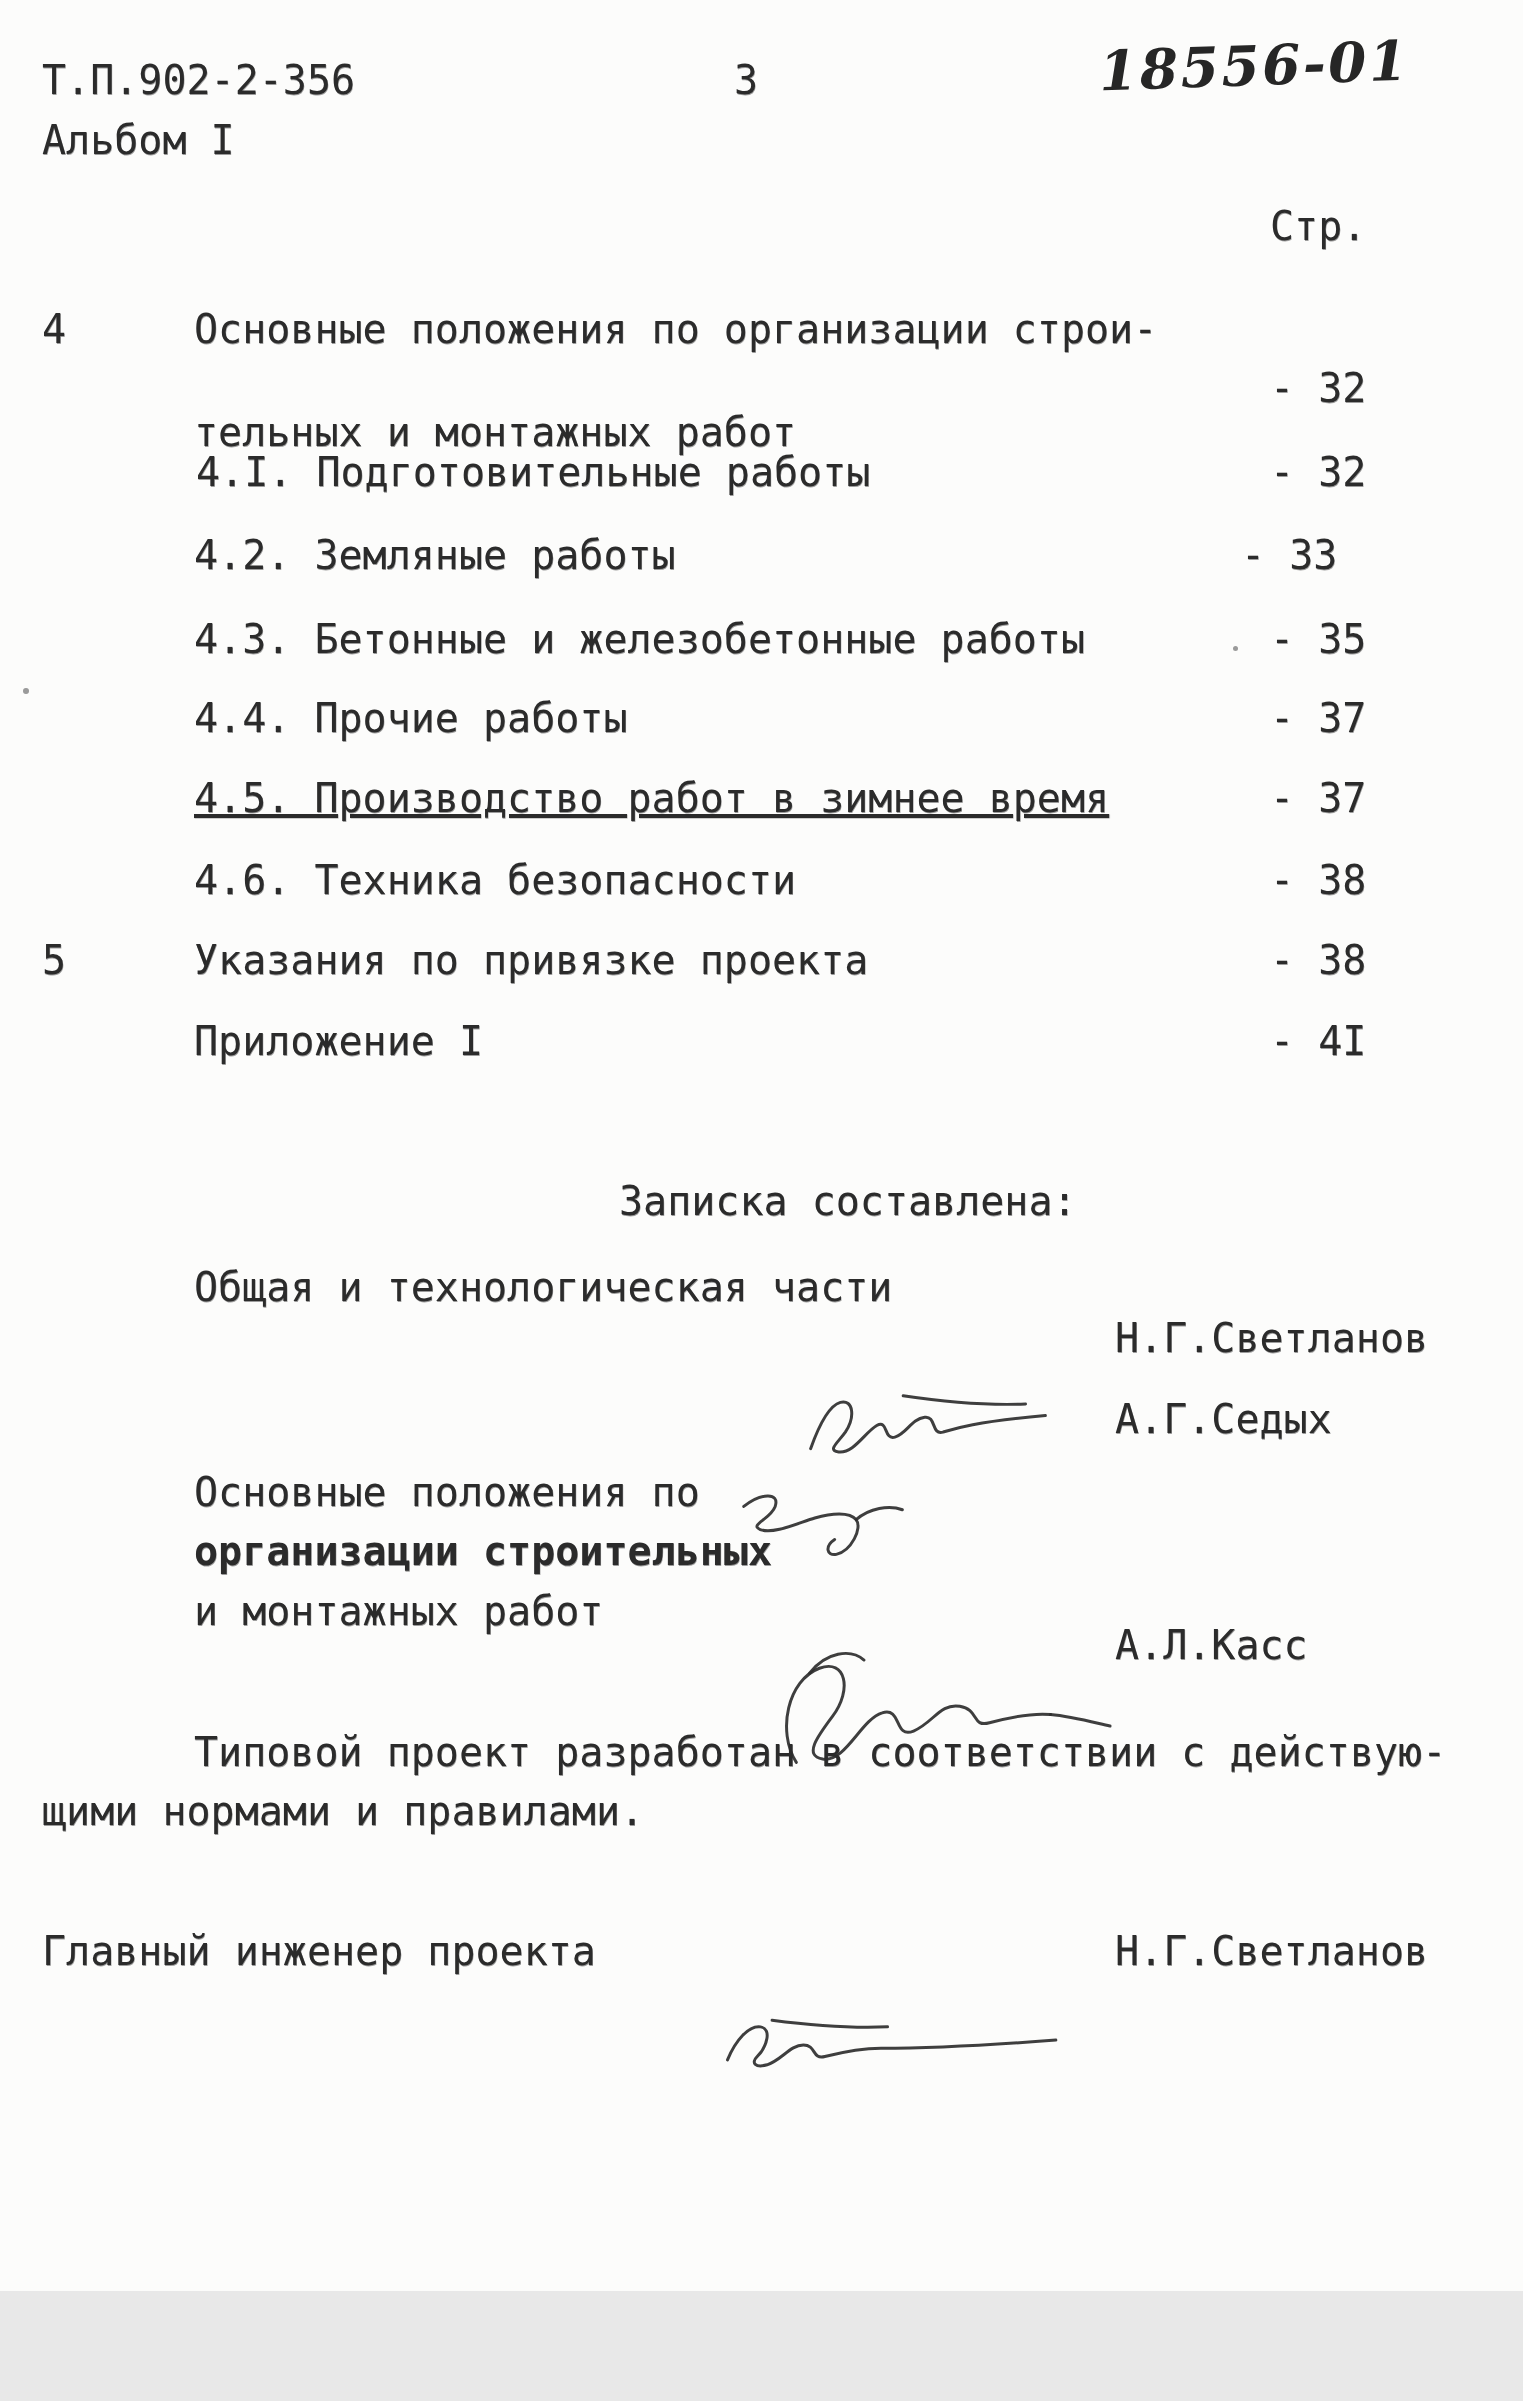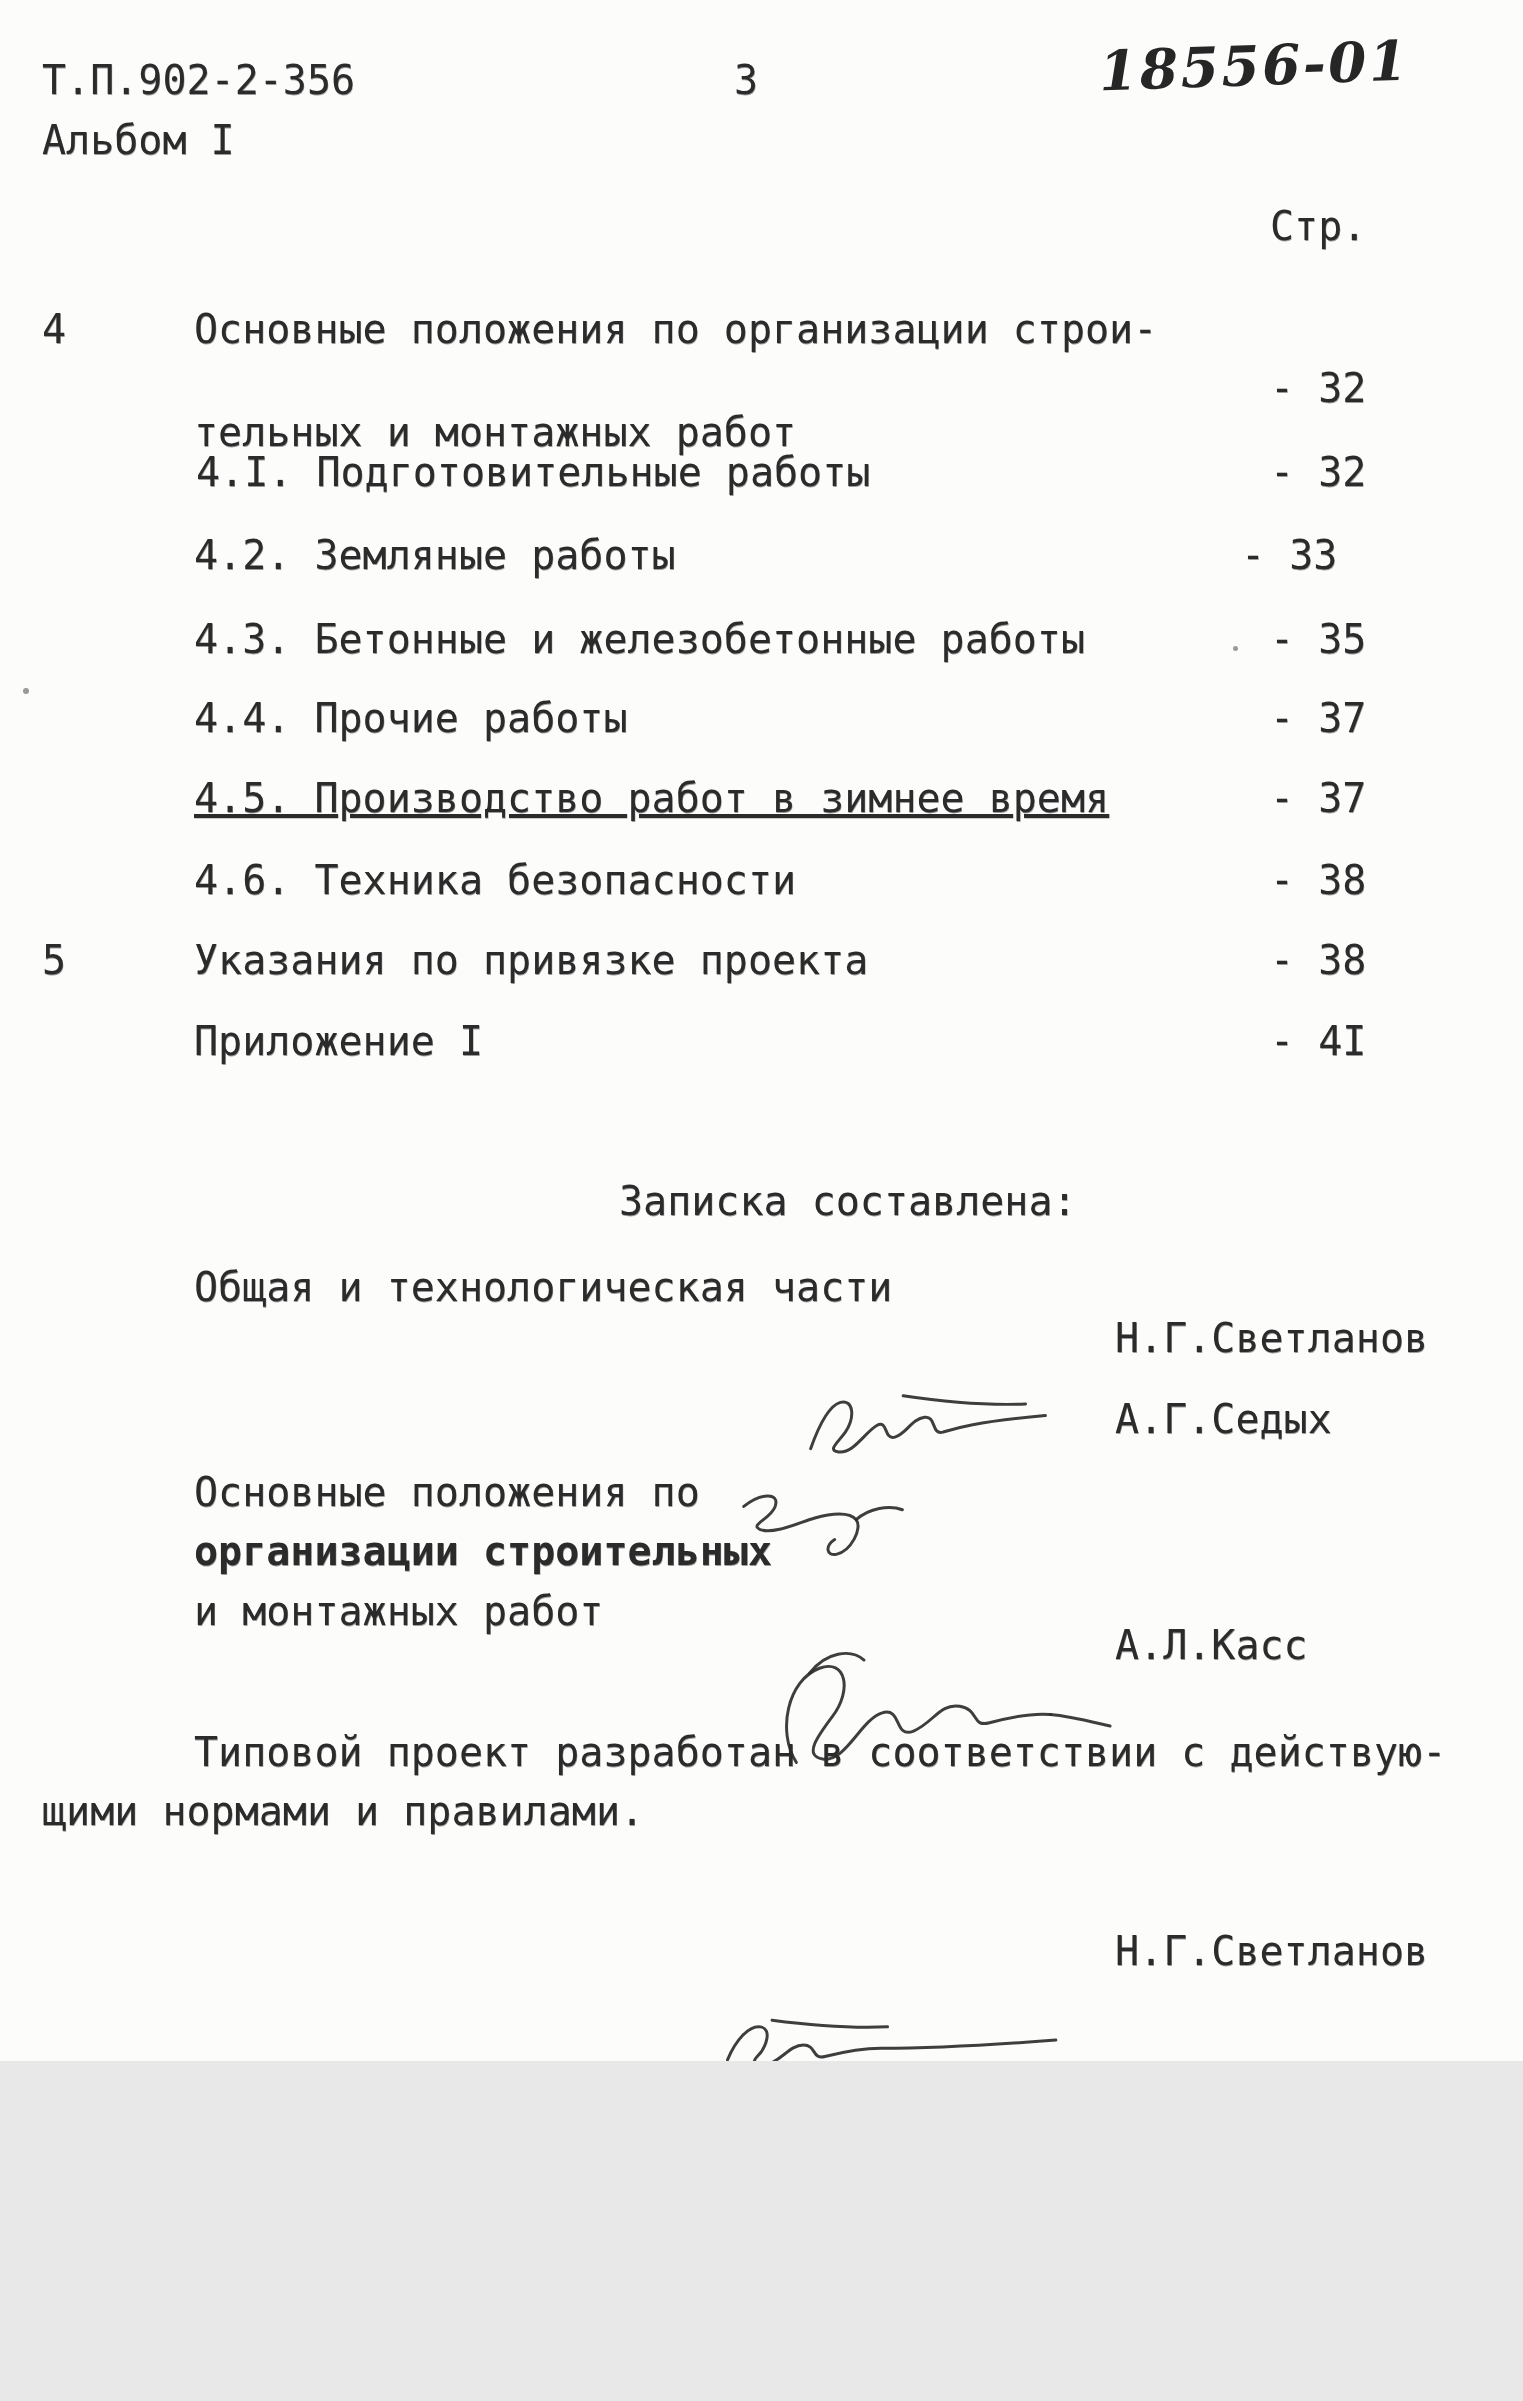--- a/index.html
+++ b/index.html
@@ -1,19 +1,19 @@
 <!DOCTYPE html>
 <html style="font-size:13.2px"><head>
 <meta charset="utf-8">
 <style>
   html,body{margin:0;padding:0;background:#e8e8e8;}
   .page{
     position:relative;
     width:1524px;
-    height:2061px;
+    height:2291px;
     margin:0 auto;
     background:#fcfcfb;
     font-family:"DejaVu Sans Mono", monospace;
     font-size:40px;
     line-height:59px;
     color:#2b2b2b;
     overflow:hidden;
   }
   .abs{position:absolute; white-space:pre;}
   .typed{text-shadow:0.5px 0.5px 0.6px rgba(40,40,40,0.45);}
@@ -98,20 +98,21 @@
       <path d="M44,148 C20,110 34,48 72,34 C104,22 112,60 88,92 C70,116 52,140 76,144 C104,148 122,96 148,88 C172,80 162,120 186,110 C210,100 218,76 242,80 C266,84 256,106 278,100 C300,94 330,88 352,90"></path>
       <path d="M352,90 C376,92 398,98 424,104"></path>
       <path d="M60,40 C80,14 110,10 126,24"></path>
     </svg>
   </div>
   <div class="abs typed" style="left:1115px;top:1616px;">А.Л.Касс</div>
 
   <div class="abs typed" style="left:194px;top:1723px;">Типовой проект разработан в соответствии с действую-</div>
   <div class="abs typed" style="left:42px;top:1782px;">щими нормами и правилами.</div>
 
+  <div class="abs typed" style="left:42px;top:1922px;">Главный инженер проекта</div>
   <div class="abs sig" style="left:719px;top:1894px;">
     <svg width="347" height="66" viewBox="0 0 420 80">
       <path d="M10,58 C20,34 36,16 50,18 C64,20 58,42 46,54 C38,62 44,68 58,64 C76,58 86,40 102,40 C118,40 112,58 128,54 C144,50 168,44 196,44 C240,44 330,40 408,34"></path>
       <path d="M64,10 C110,16 160,20 204,18"></path>
     </svg>
   </div>
   <div class="abs typed" style="left:1115px;top:1922px;">Н.Г.Светланов</div>
 
   <div class="speck" style="left:23px;top:688px;width:5.8px;height:5.8px;"></div>
   <div class="speck" style="left:1233px;top:646px;width:5px;height:5px;"></div>

